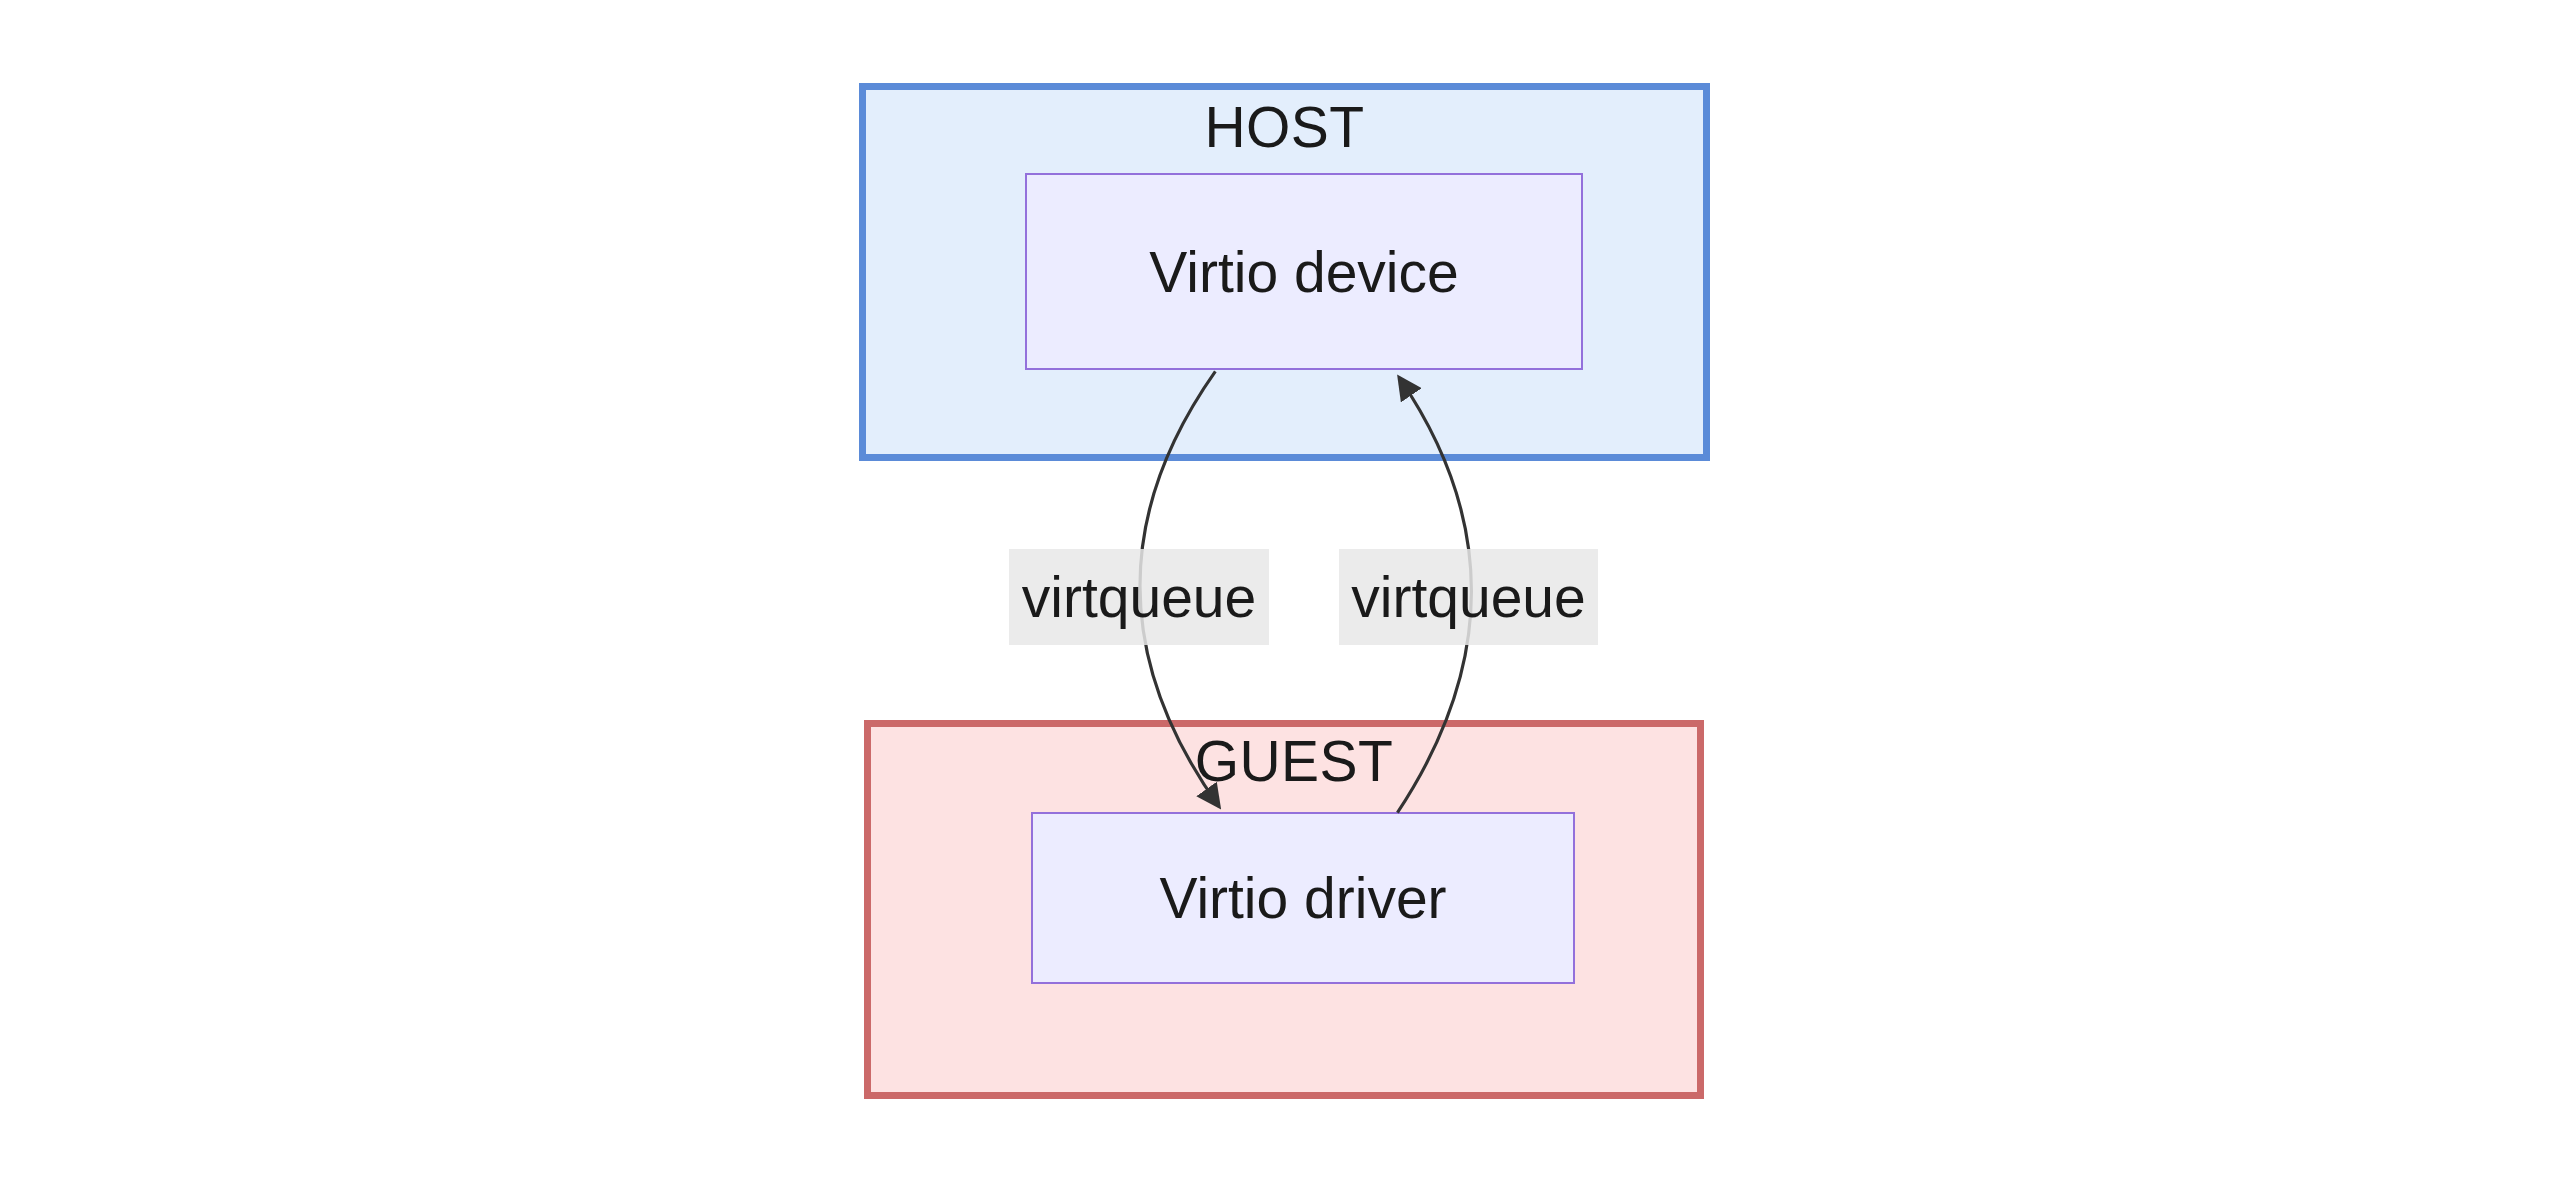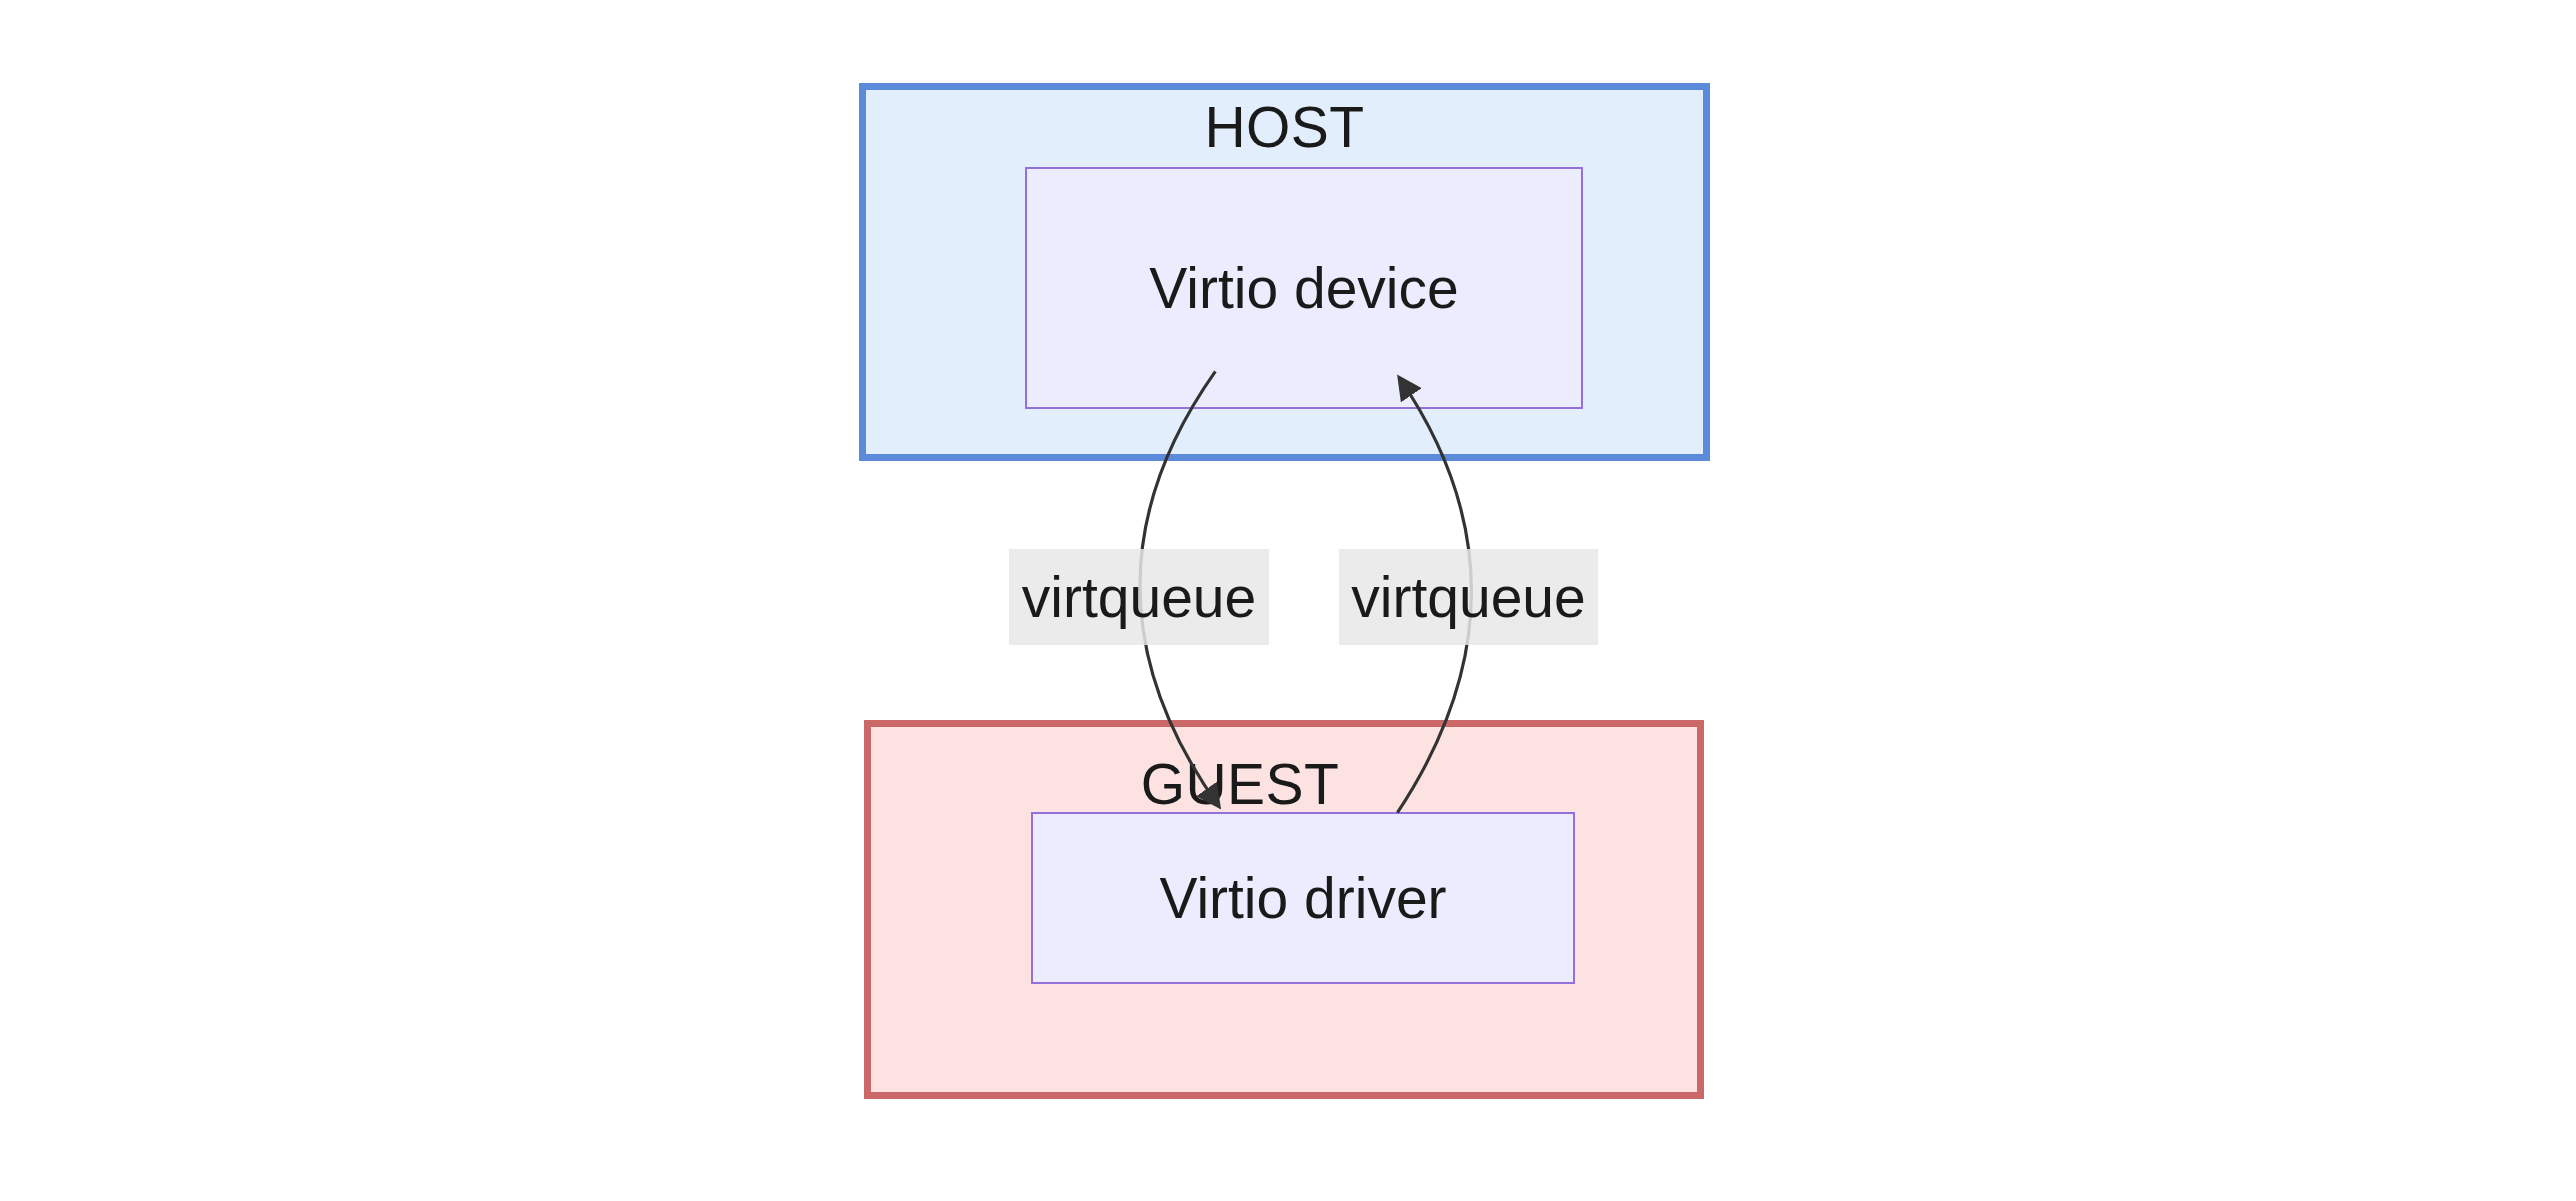--- a/index.html
+++ b/index.html
@@ -27,33 +27,33 @@
     border: 7.2px solid var(--guest-border, #cb6969);
   }
   .cluster-title {
     position: absolute;
     text-align: center;
     font-size: 57px;
     line-height: 68px;
     letter-spacing: 0.4px;
   }
   .host-title { left: 859px; top: 93px; width: 851px; }
-  .guest-title { left: 820px; top: 727px; width: 840px; z-index: 3; margin-top: 23px; }
+  .guest-title { left: 874px; top: 727px; width: 840px; z-index: 3; }
   .node {
     position: absolute;
     box-sizing: border-box;
     background: var(--node-fill, #ececff);
     border: 2.7px solid var(--node-border, #9370db);
     display: flex;
     align-items: center;
     justify-content: center;
     font-size: 57px;
     z-index: 2;
   }
-  .device-node { left: 1025px; top: 167px; width: 558px; height: 242px; }
+  .device-node { left: 1025px; top: 173px; width: 558px; height: 197px; }
   .driver-node { left: 1031px; top: 812px; width: 544px; height: 172px; }
   .edges-layer {
     position: absolute;
     left: 0; top: 0;
     width: 2576px; height: 1202px;
     z-index: 4;
     pointer-events: none;
   }
   .edges-layer path.edge {
     fill: none;

